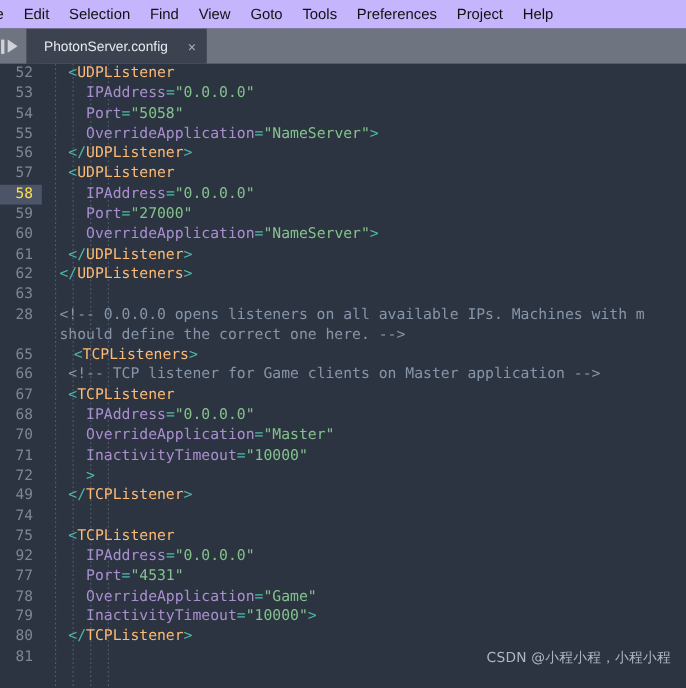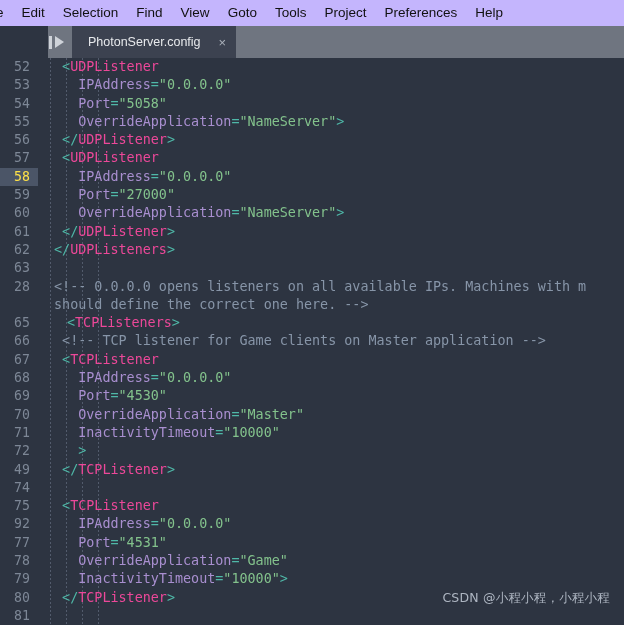--- a/index.html
+++ b/index.html
@@ -19,21 +19,21 @@
     padding-left:0px;box-sizing:border-box;
     overflow:hidden;white-space:nowrap;
   }
   .menu-item{padding:0 9px;cursor:default;line-height:26px;}
   .menu-item.clipped{padding-left:0;margin-left:-7px;}
 
   
   .tabbar{
     height:32px;background:#6f7580;
     display:flex;align-items:flex-start;
-    position:relative;overflow:hidden;margin-left:48px;
+    position:relative;overflow:hidden;
   }
   .tabnav{
     width:32px;height:32px;display:flex;align-items:center;
     justify-content:center;gap:3px;background:#6f7580;flex:0 0 auto;
     margin-left:-8px;
   }
   .navarrow{
     width:0;height:0;border-top:6px solid transparent;
     border-bottom:6px solid transparent;border-left:9px solid #cfd3d9;
   }
@@ -77,21 +77,21 @@
   .ln{
     position:absolute;left:0;width:30px;text-align:right;
     color:#7d8796;font-size:13.2px;
     font-family:"DejaVu Sans Mono","Liberation Mono",monospace;
   }
   .row.cur .ln{color:#fde047;}
   .txt{position:absolute;left:46px;white-space:pre;}
 
   
   .br{color:#4fb8a8;}        
-  .tg{color:#ec4899;}        
+  .tg{color:#fdba74;}        
   .at{color:#a98fd0;}        
   .va{color:#83c28c;}        
   .cm{color:#8795a8;}        
 
   
   .watermark{
     position:absolute;right:14px;bottom:18px;
     color:#aeb6c2;font-size:12.5px;
     font-family:"DejaVu Sans","Liberation Sans",sans-serif;
     letter-spacing:.2px;
@@ -103,22 +103,22 @@
 <div class="app">
 
   <div class="menubar" id="menubar">
       <div class="menu-item clipped">le</div>
       <div class="menu-item">Edit</div>
       <div class="menu-item">Selection</div>
       <div class="menu-item">Find</div>
       <div class="menu-item">View</div>
       <div class="menu-item">Goto</div>
       <div class="menu-item">Tools</div>
+      <div class="menu-item">Preferences</div>
       <div class="menu-item">Project</div>
-      <div class="menu-item">Preferences</div>
       <div class="menu-item">Help</div>
     </div>
 
   <div class="tabbar">
     <div class="tabnav">
       <span class="navbar-line"></span>
       <span class="navarrow"></span>
     </div>
     <div class="tab">
       <span>PhotonServer.config</span>
@@ -146,21 +146,20 @@
         <div class="row"><span class="ln">60</span><span class="txt" style="left: 78.24px;"><span class="at">OverrideApplication</span><span class="br">=</span><span class="va">"NameServer"</span><span class="br">&gt;</span></span></div>
         <div class="row"><span class="ln">61</span><span class="txt" style="left: 62.12px;"><span class="br">&lt;/</span><span class="tg">UDPListener</span><span class="br">&gt;</span></span></div>
         <div class="row"><span class="ln">62</span><span class="txt" style="left: 54.06px;"><span class="br">&lt;/</span><span class="tg">UDPListeners</span><span class="br">&gt;</span></span></div>
         <div class="row"><span class="ln">63</span><span class="txt" style="left: 46px;"></span></div>
         <div class="row"><span class="ln">28</span><span class="txt" style="left: 54.06px;"><span class="cm">&lt;!-- 0.0.0.0 opens listeners on all available IPs. Machines with m</span></span></div>
         <div class="row"><span class="ln"></span><span class="txt" style="left: 54.06px;"><span class="cm">should define the correct one here. --&gt;</span></span></div>
         <div class="row"><span class="ln">65</span><span class="txt" style="left: 67px;"><span class="br">&lt;</span><span class="tg">TCPListeners</span><span class="br">&gt;</span></span></div>
         <div class="row"><span class="ln">66</span><span class="txt" style="left: 62.12px;"><span class="cm">&lt;!-- TCP listener for Game clients on Master application --&gt;</span></span></div>
         <div class="row"><span class="ln">67</span><span class="txt" style="left: 62.12px;"><span class="br">&lt;</span><span class="tg">TCPListener</span></span></div>
         <div class="row"><span class="ln">68</span><span class="txt" style="left: 78.24px;"><span class="at">IPAddress</span><span class="br">=</span><span class="va">"0.0.0.0"</span></span></div>
-        <div class="row"><span class="ln">69</span><span class="txt" style="left: 78.24px;"><span class="at">Port</span><span class="br">=</span><span class="va">"4530"</span></span></div>
         <div class="row"><span class="ln">70</span><span class="txt" style="left: 78.24px;"><span class="at">OverrideApplication</span><span class="br">=</span><span class="va">"Master"</span></span></div>
         <div class="row"><span class="ln">71</span><span class="txt" style="left: 78.24px;"><span class="at">InactivityTimeout</span><span class="br">=</span><span class="va">"10000"</span></span></div>
         <div class="row"><span class="ln">72</span><span class="txt" style="left: 78.24px;"><span class="br">&gt;</span></span></div>
         <div class="row"><span class="ln">49</span><span class="txt" style="left: 62.12px;"><span class="br">&lt;/</span><span class="tg">TCPListener</span><span class="br">&gt;</span></span></div>
         <div class="row"><span class="ln">74</span><span class="txt" style="left: 46px;"></span></div>
         <div class="row"><span class="ln">75</span><span class="txt" style="left: 62.12px;"><span class="br">&lt;</span><span class="tg">TCPListener</span></span></div>
         <div class="row"><span class="ln">92</span><span class="txt" style="left: 78.24px;"><span class="at">IPAddress</span><span class="br">=</span><span class="va">"0.0.0.0"</span></span></div>
         <div class="row"><span class="ln">77</span><span class="txt" style="left: 78.24px;"><span class="at">Port</span><span class="br">=</span><span class="va">"4531"</span></span></div>
         <div class="row"><span class="ln">78</span><span class="txt" style="left: 78.24px;"><span class="at">OverrideApplication</span><span class="br">=</span><span class="va">"Game"</span></span></div>
         <div class="row"><span class="ln">79</span><span class="txt" style="left: 78.24px;"><span class="at">InactivityTimeout</span><span class="br">=</span><span class="va">"10000"</span><span class="br">&gt;</span></span></div>

